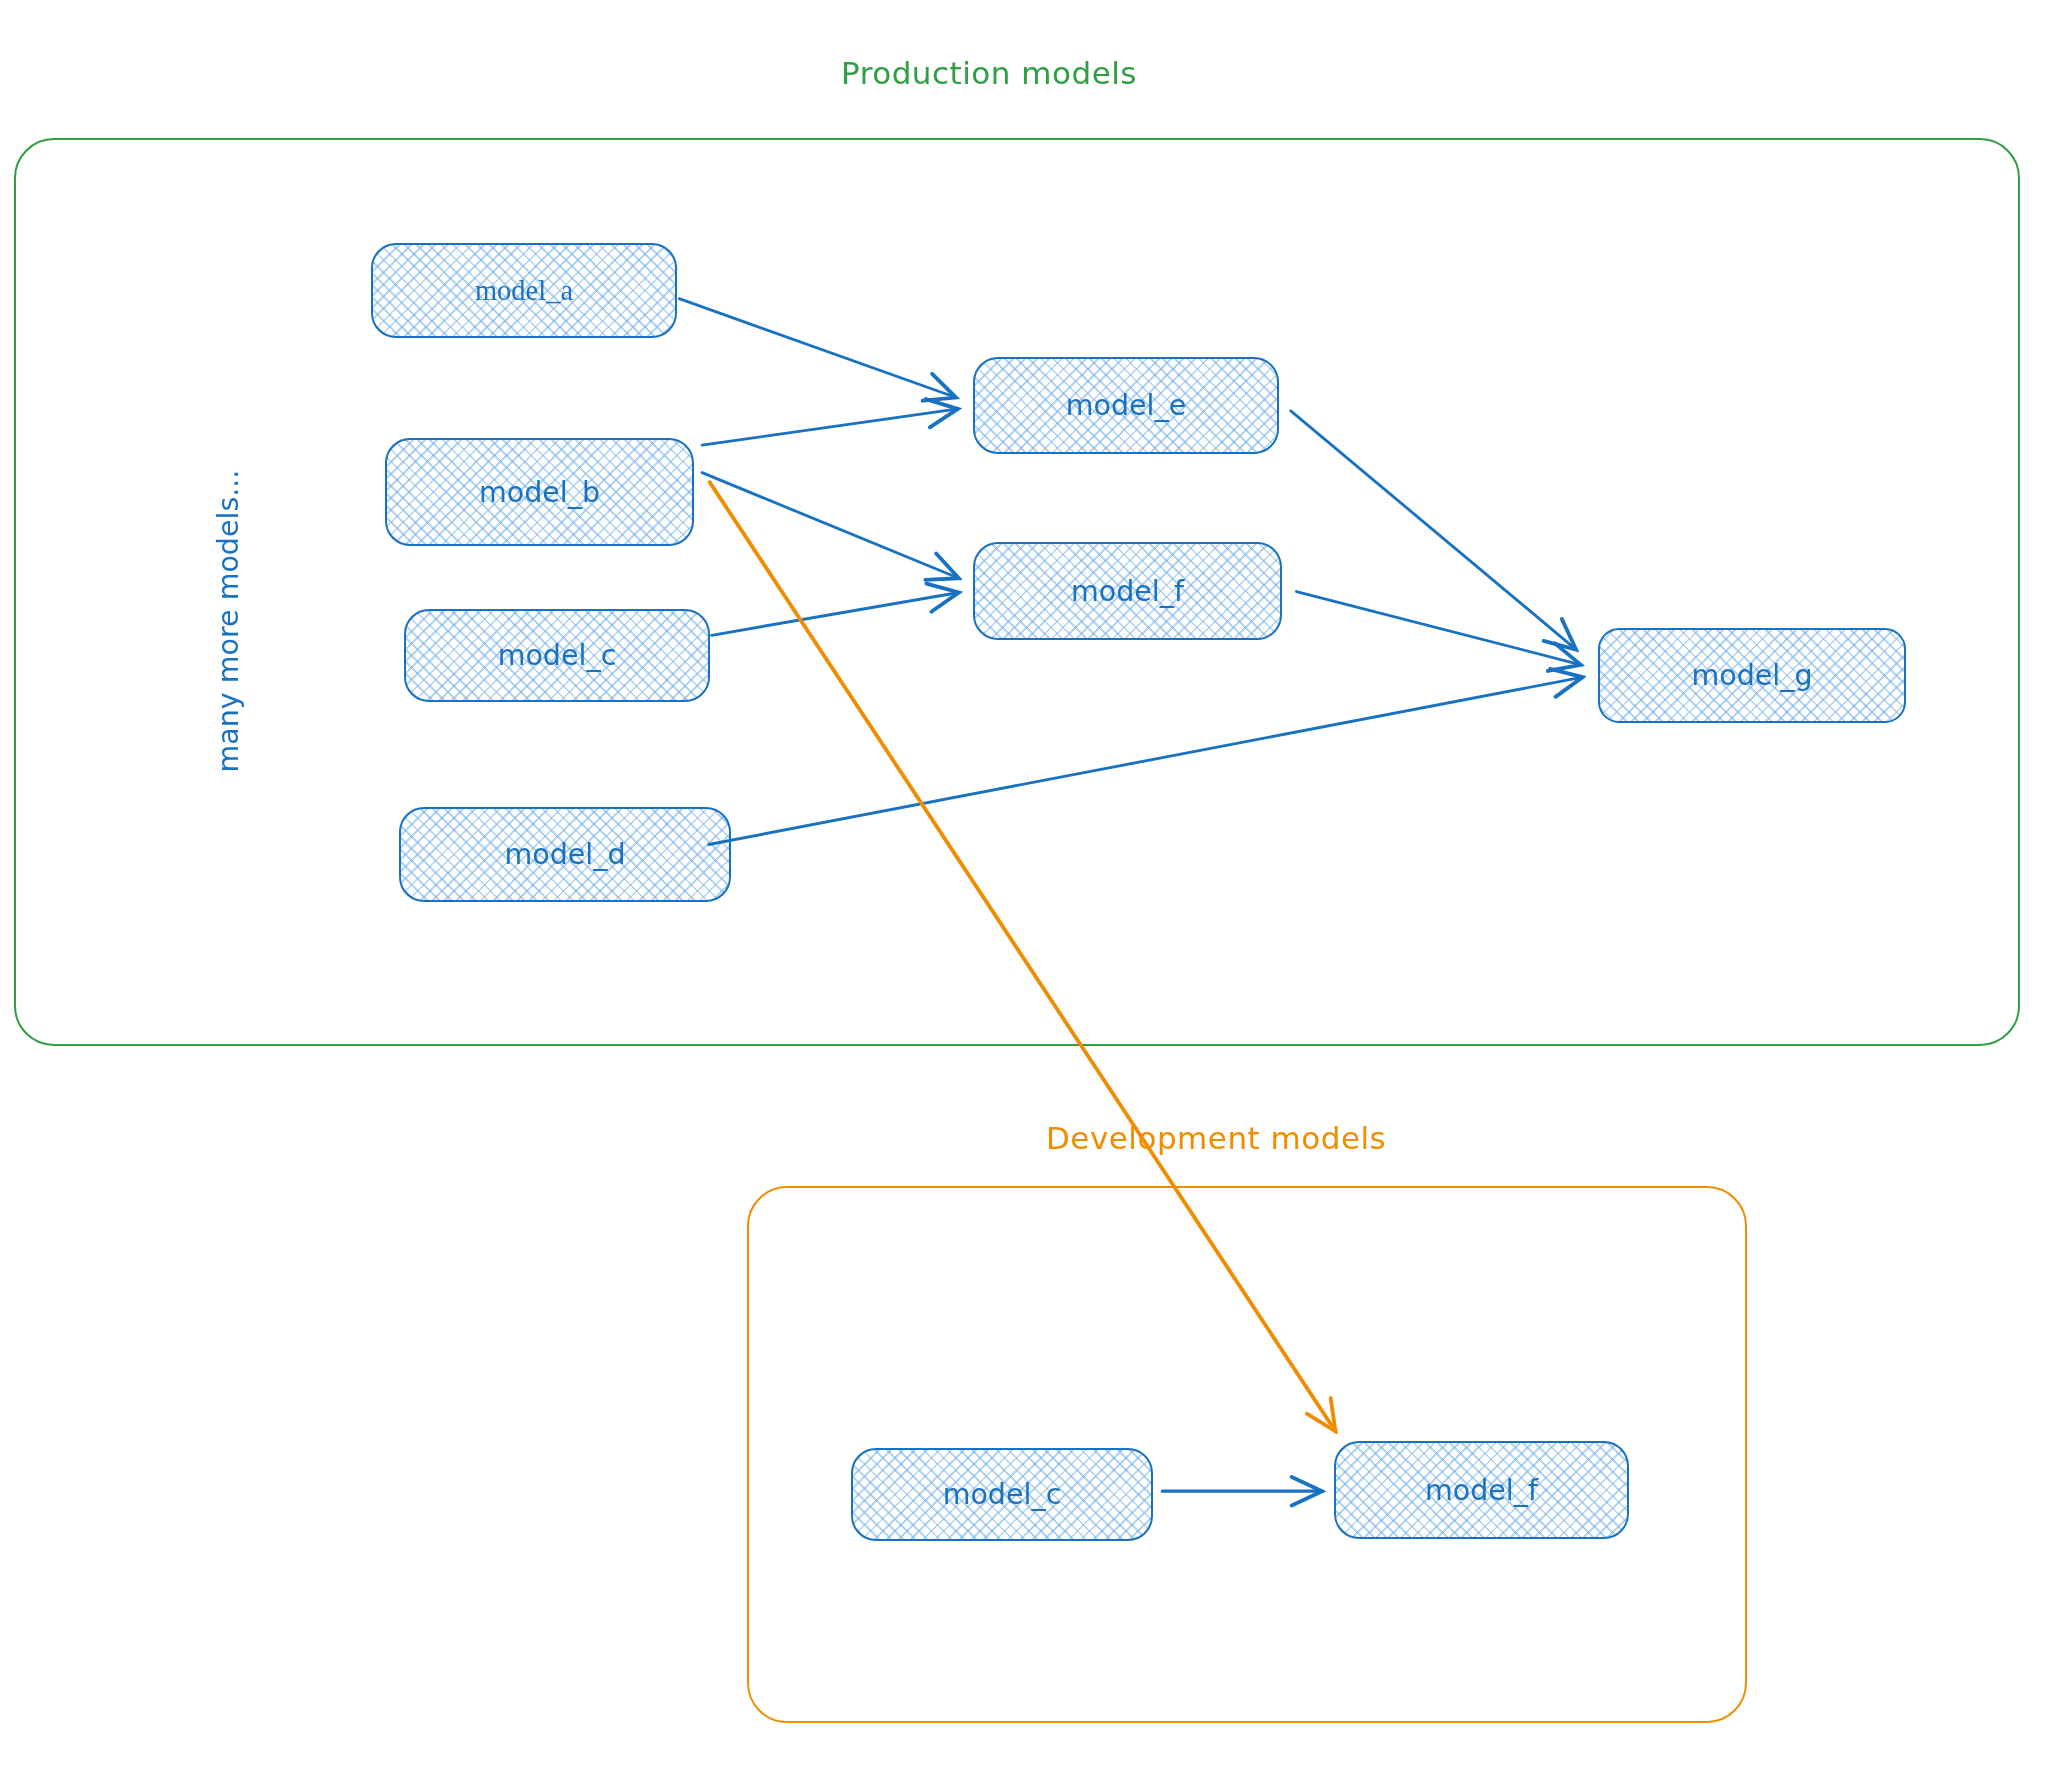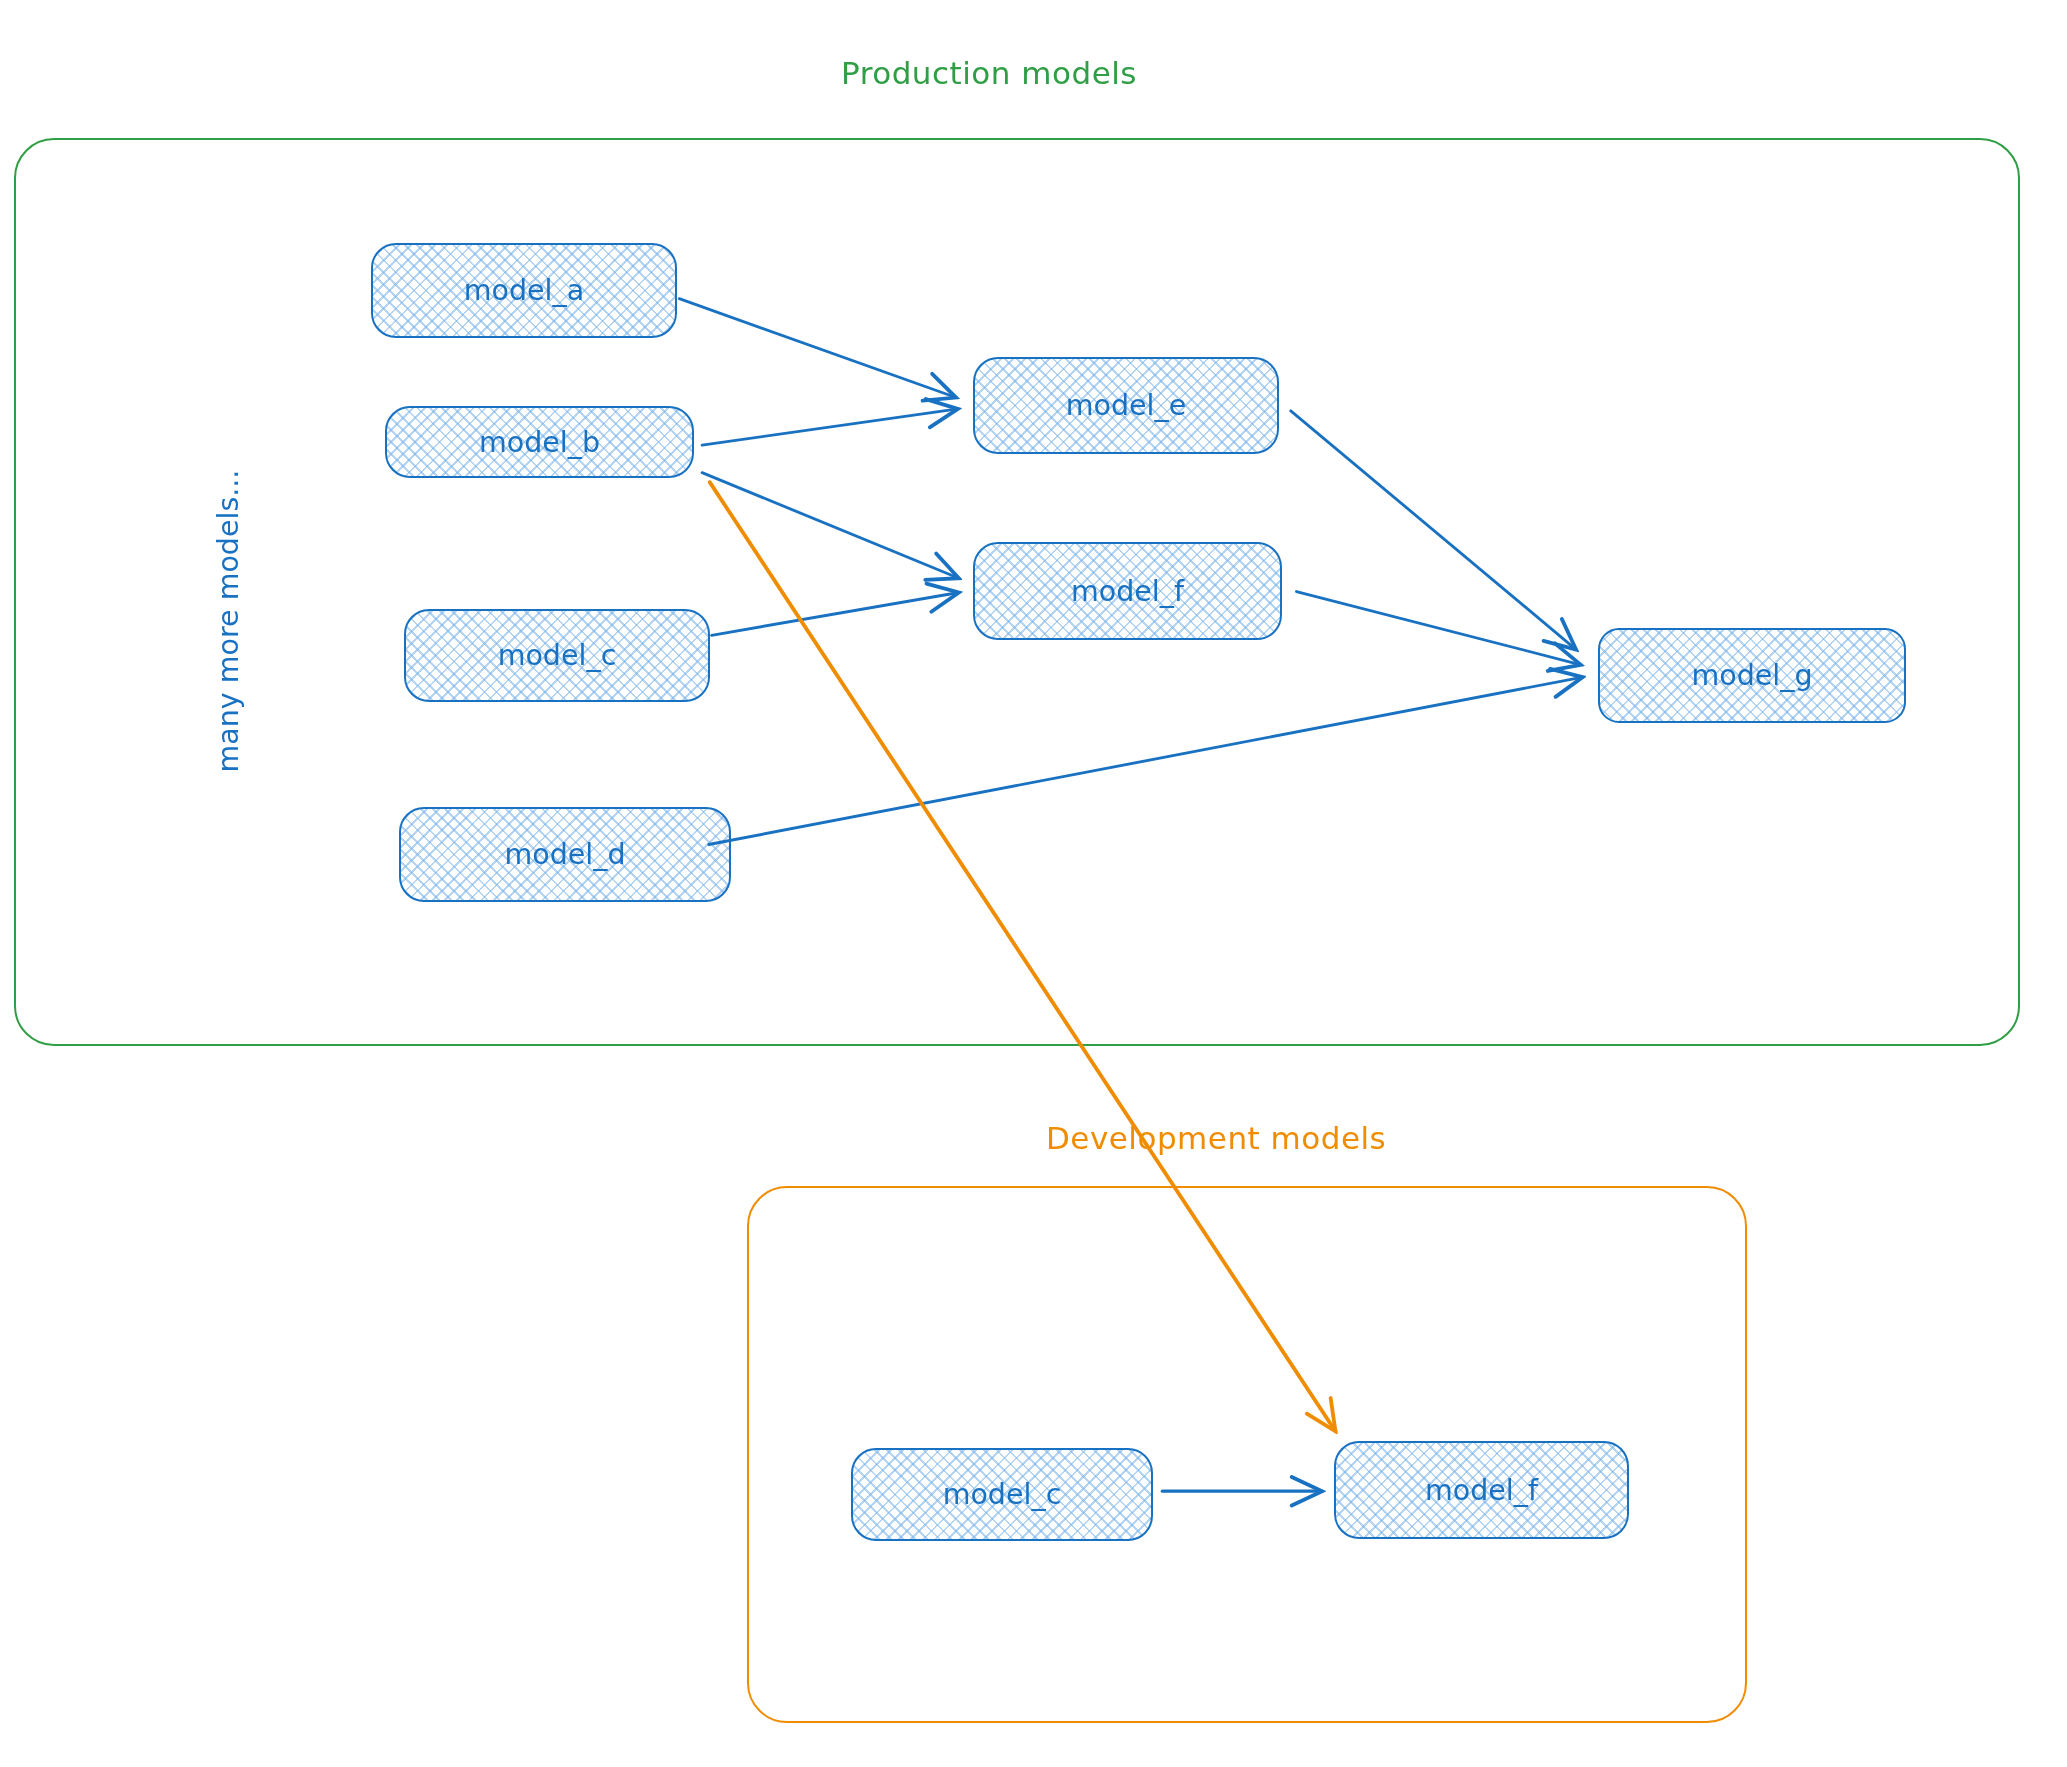--- a/index.html
+++ b/index.html
@@ -64,24 +64,24 @@
 </head>
 <body>
 
 <div class="canvas">
 
   <div class="group-title production" style="left:841px; top:55px; width:257px;">Production models</div>
   <div class="group-box production" style="left:14.3px; top:138px; width:2002px; height:904px;"></div>
 
   <div class="side-label">many more models...</div>
 
-  <div class="node" style="left:371px; top:243px; width:306px; height:95px;">
+  <div class="node" style="left:371px; top:243px; width:306px; height:95px;font-family:Liberation Serif, serif;">
     <span>model_a</span>
   </div>
-  <div class="node" style="left:385px; top:406px; width:309px; height:72px;">
+  <div class="node" style="left:385px; top:438px; width:309px; height:108px;">
     <span>model_b</span>
   </div>
   <div class="node" style="left:404px; top:609px; width:306px; height:93px;">
     <span>model_c</span>
   </div>
   <div class="node" style="left:399px; top:807px; width:332px; height:95px;">
     <span>model_d</span>
   </div>
   <div class="node" style="left:973px; top:357px; width:306px; height:97px;align-items:center;">
     <span>model_e</span>

